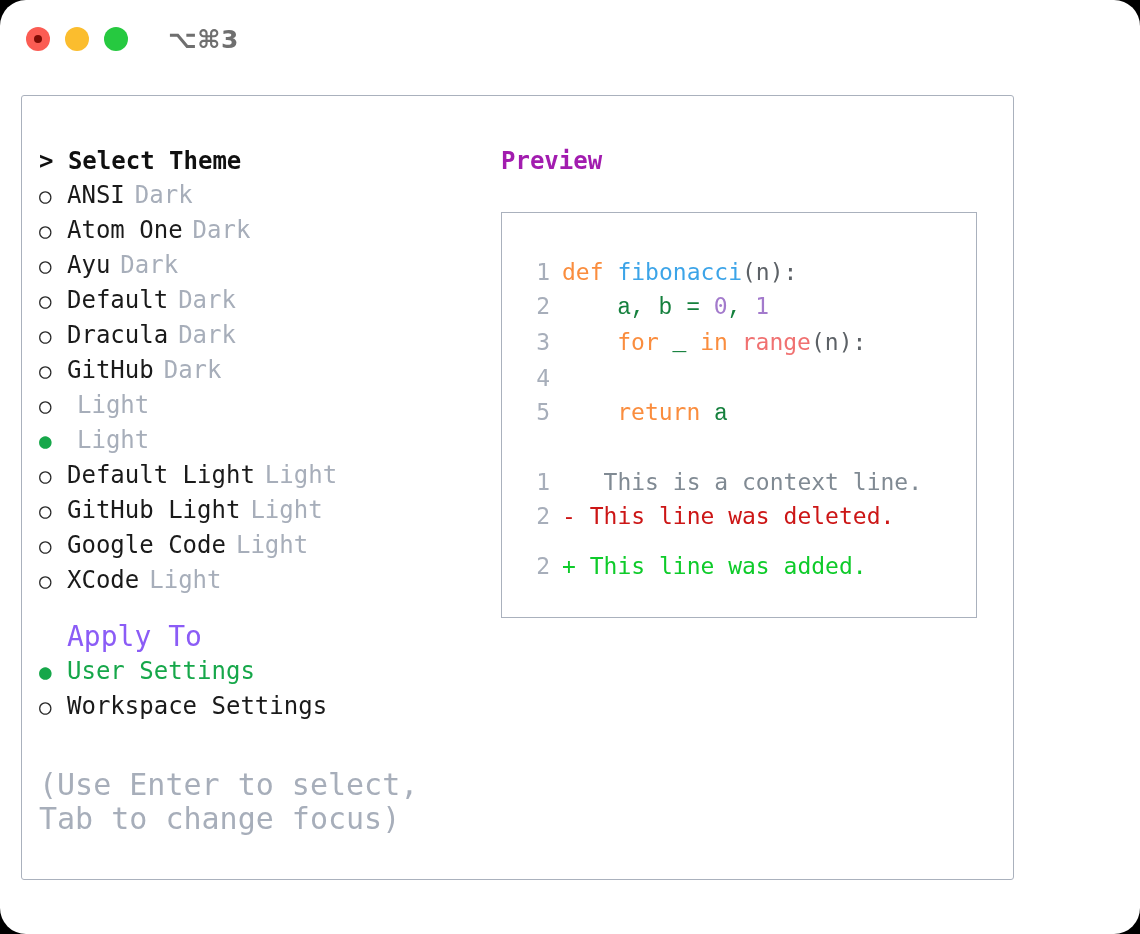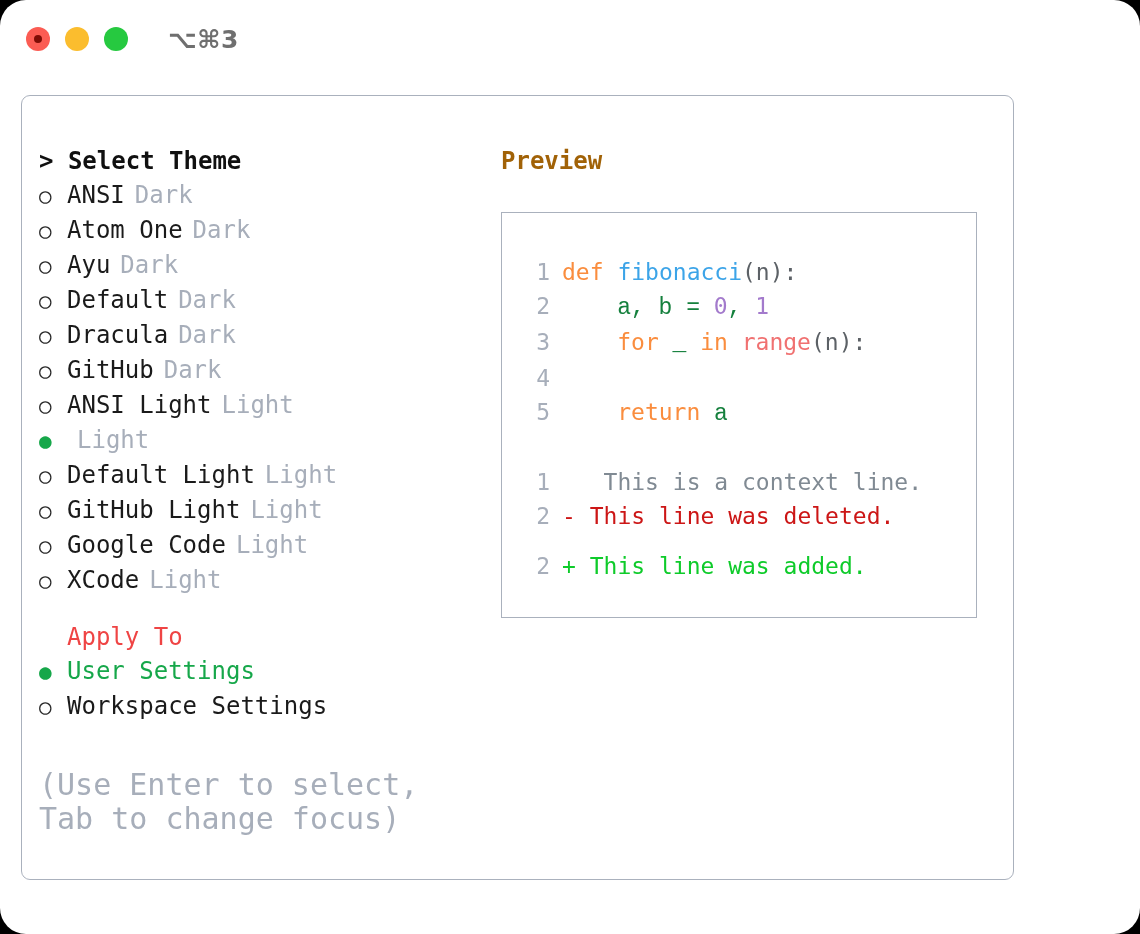--- a/index.html
+++ b/index.html
@@ -71,21 +71,21 @@
   }
 
   
   .panel {
     position: absolute;
     left: 21px;
     top: 95px;
     width: 993px;
     height: 785px;
     border: 1.6px solid #aab1bd;
-    border-radius: 9px;
+    border-radius: 3px;
     box-sizing: border-box;
     background: #ffffff;
   }
 
   .columns {
     position: absolute;
     left: 0; top: 0;
     width: 100%;
     height: 100%;
   }
@@ -100,23 +100,23 @@
 
   .section-head {
     font-size: 24px;
     font-weight: 700;
     color: #101010;
     line-height: 34px;
     white-space: pre;
   }
 
   .sub-head {
-    font-size: 24px;
+    font-size: 28px;
     font-weight: 400;
-    color: #ef4444;
+    color: #8b5cf6;
     line-height: 34px;
     white-space: pre;
     padding-left: 28px;
   }
 
   .opt {
     display: flex;
     align-items: baseline;
     font-size: 24px;
     line-height: 34px;
@@ -151,21 +151,21 @@
   
   .right-col {
     position: absolute;
     left: 479px;
     top: 48px;
     width: 490px;
   }
   .preview-title {
     font-size: 24px;
     font-weight: 700;
-    color: #a16207;
+    color: #a21caf;
     line-height: 34px;
     white-space: pre;
   }
 
   .preview-box {
     margin-top: 34px;
     width: 476px;
     height: 406px;
     border: 1.6px solid #aab1bd;
     box-sizing: border-box;
@@ -225,21 +225,21 @@
 
         <div class="section-head" data-bind="theme_section.heading">&gt; Select Theme</div>
 
         <div id="theme-list">
             <div class="opt"><span class="bullet" data-bind="theme_section.items.0.bullet">○</span><span class="label" data-bind="theme_section.items.0.label">ANSI</span><span class="tag" data-bind="theme_section.items.0.tag">Dark</span></div>
             <div class="opt"><span class="bullet" data-bind="theme_section.items.1.bullet">○</span><span class="label" data-bind="theme_section.items.1.label">Atom One</span><span class="tag" data-bind="theme_section.items.1.tag">Dark</span></div>
             <div class="opt"><span class="bullet" data-bind="theme_section.items.2.bullet">○</span><span class="label" data-bind="theme_section.items.2.label">Ayu</span><span class="tag" data-bind="theme_section.items.2.tag">Dark</span></div>
             <div class="opt"><span class="bullet" data-bind="theme_section.items.3.bullet">○</span><span class="label" data-bind="theme_section.items.3.label">Default</span><span class="tag" data-bind="theme_section.items.3.tag">Dark</span></div>
             <div class="opt"><span class="bullet" data-bind="theme_section.items.4.bullet">○</span><span class="label" data-bind="theme_section.items.4.label">Dracula</span><span class="tag" data-bind="theme_section.items.4.tag">Dark</span></div>
             <div class="opt"><span class="bullet" data-bind="theme_section.items.5.bullet">○</span><span class="label" data-bind="theme_section.items.5.label">GitHub</span><span class="tag" data-bind="theme_section.items.5.tag">Dark</span></div>
-            <div class="opt"><span class="bullet" data-bind="theme_section.items.6.bullet">○</span><span class="label" data-bind="theme_section.items.6.label">ANSI Light</span><span class="tag" data-bind="theme_section.items.6.tag">Light</span></div>
+            <div class="opt"><span class="bullet" data-bind="theme_section.items.6.bullet">○</span><span class="tag" data-bind="theme_section.items.6.tag">Light</span></div>
             <div class="opt selected"><span class="bullet" data-bind="theme_section.items.7.bullet">●</span><span class="tag" data-bind="theme_section.items.7.tag">Light</span></div>
             <div class="opt"><span class="bullet" data-bind="theme_section.items.8.bullet">○</span><span class="label" data-bind="theme_section.items.8.label">Default Light</span><span class="tag" data-bind="theme_section.items.8.tag">Light</span></div>
             <div class="opt"><span class="bullet" data-bind="theme_section.items.9.bullet">○</span><span class="label" data-bind="theme_section.items.9.label">GitHub Light</span><span class="tag" data-bind="theme_section.items.9.tag">Light</span></div>
             <div class="opt"><span class="bullet" data-bind="theme_section.items.10.bullet">○</span><span class="label" data-bind="theme_section.items.10.label">Google Code</span><span class="tag" data-bind="theme_section.items.10.tag">Light</span></div>
             <div class="opt"><span class="bullet" data-bind="theme_section.items.11.bullet">○</span><span class="label" data-bind="theme_section.items.11.label">XCode</span><span class="tag" data-bind="theme_section.items.11.tag">Light</span></div>
           </div>
 
         <div class="spacer-sm"></div>
 
         <div class="sub-head" data-bind="apply_section.heading">Apply To</div>

